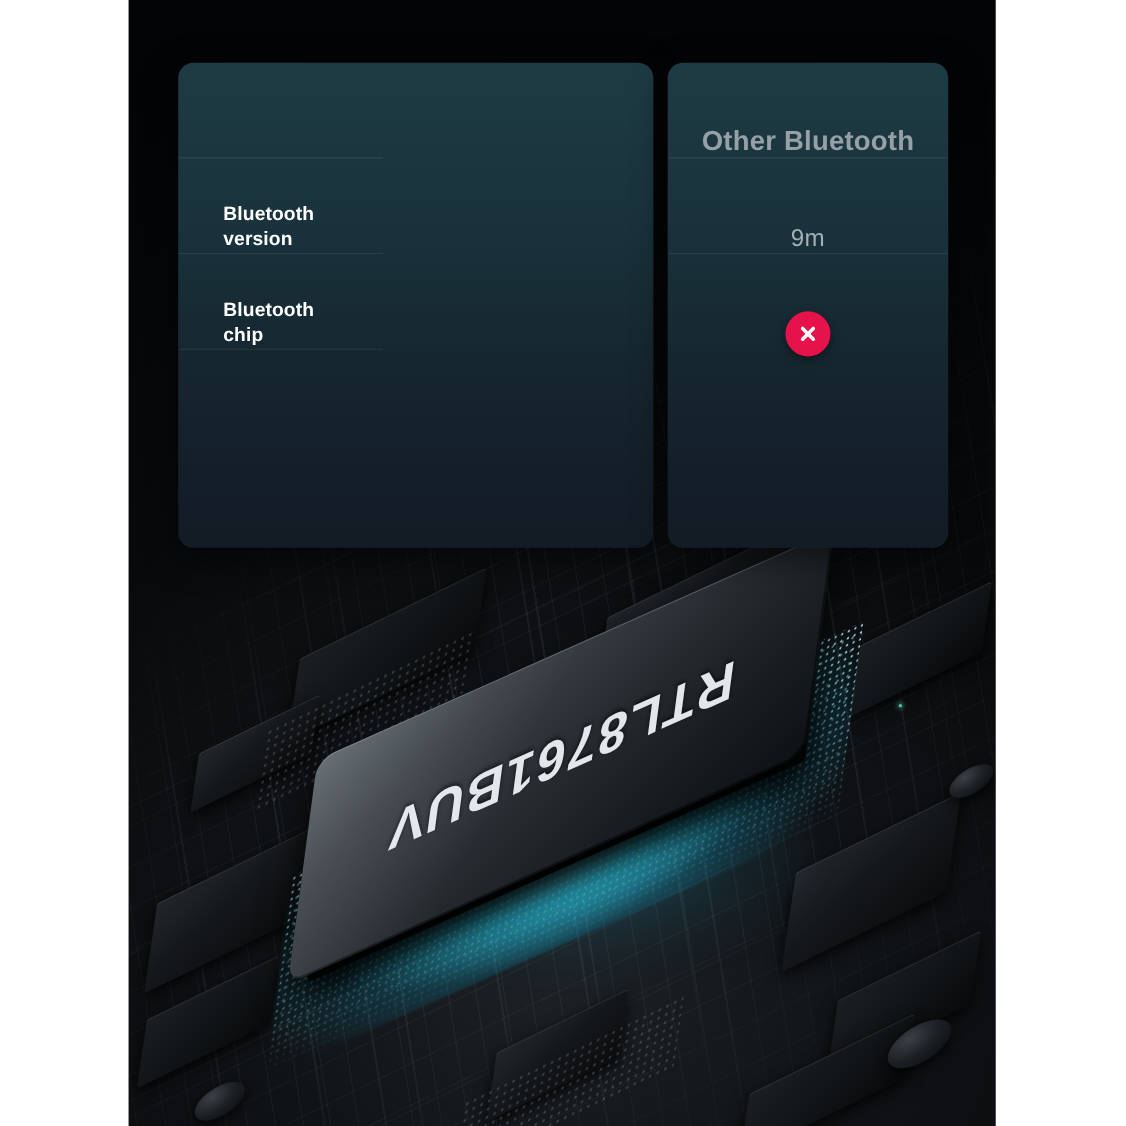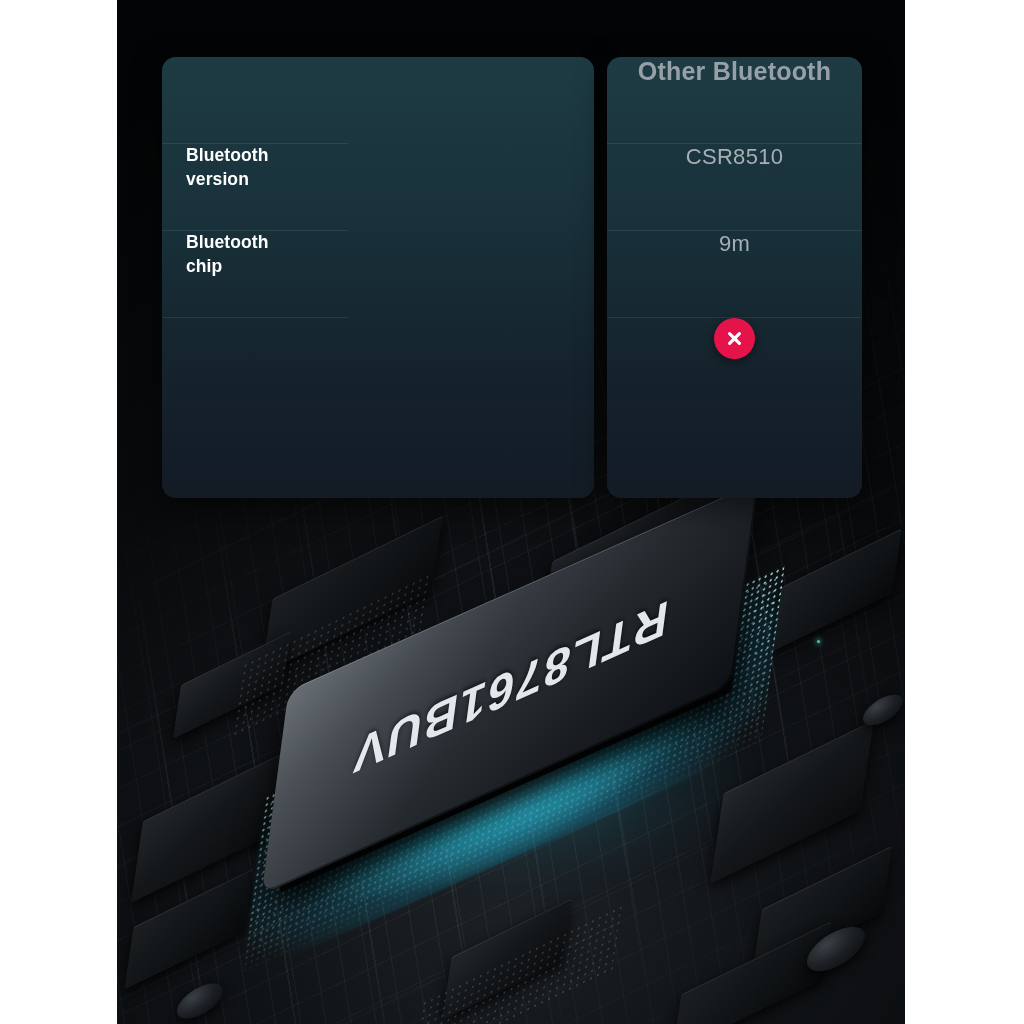--- a/index.html
+++ b/index.html
@@ -155,30 +155,30 @@
     background:linear-gradient(180deg,#1e3b44 0%,#1b353e 22%,#183039 40%,#16262f 62%,#141f29 82%,#131b25 100%);
     box-shadow:0 10px 30px rgba(0,0,0,.55);
     display:flex; flex-direction:column;
   }
   #panel-main{ width:432px; display:flex; }
   #panel-other{ width:255px; }
 
   .col-label{ width:186px; }
 
   .cell{
-    display:flex; align-items:flex-start;
+    display:flex; align-items:flex-end;
     border-bottom:1px solid rgba(255,255,255,.085);
   }
   .cell:last-child{ border-bottom:none; }
   .h-cell{ height:87px; }
   .r-cell{ height:87px; }
   .icon-cell{ height:93px; }
 
   .label-text{
-    padding-left:24px; color:#ffffff;
+    padding-left:41px; color:#ffffff;
     font-size:17.5px; font-weight:700; line-height:1.35;
     letter-spacing:.1px;
   }
   .head-other{
     width:100%; text-align:center;
     color:#96a1a7; font-size:25px; font-weight:700; letter-spacing:.2px;
   }
   .val-other{
     width:100%; text-align:center;
     color:#a4b0b5; font-size:22px; font-weight:400; letter-spacing:.3px;
@@ -255,23 +255,20 @@
           </div>
         </div>
 
       </div>
 
       <div class="panel" id="panel-other">
         <div class="cell h-cell">
           <div class="head-other">Other Bluetooth</div>
         </div>
         <div class="cell r-cell">
-          <div class="val-other">CSR8510</div>
-        </div>
-        <div class="cell r-cell">
           <div class="val-other">9m</div>
         </div>
         <div class="cell icon-cell">
           <div class="icon-wrap">
             <div class="badge no">
               <svg width="21" height="21" viewBox="0 0 24 24" aria-hidden="true">
                 <path d="M6.4 6.4 L17.6 17.6 M17.6 6.4 L6.4 17.6" fill="none" stroke="#ffffff" stroke-width="3.6" stroke-linecap="round"></path>
               </svg>
             </div>
           </div>

